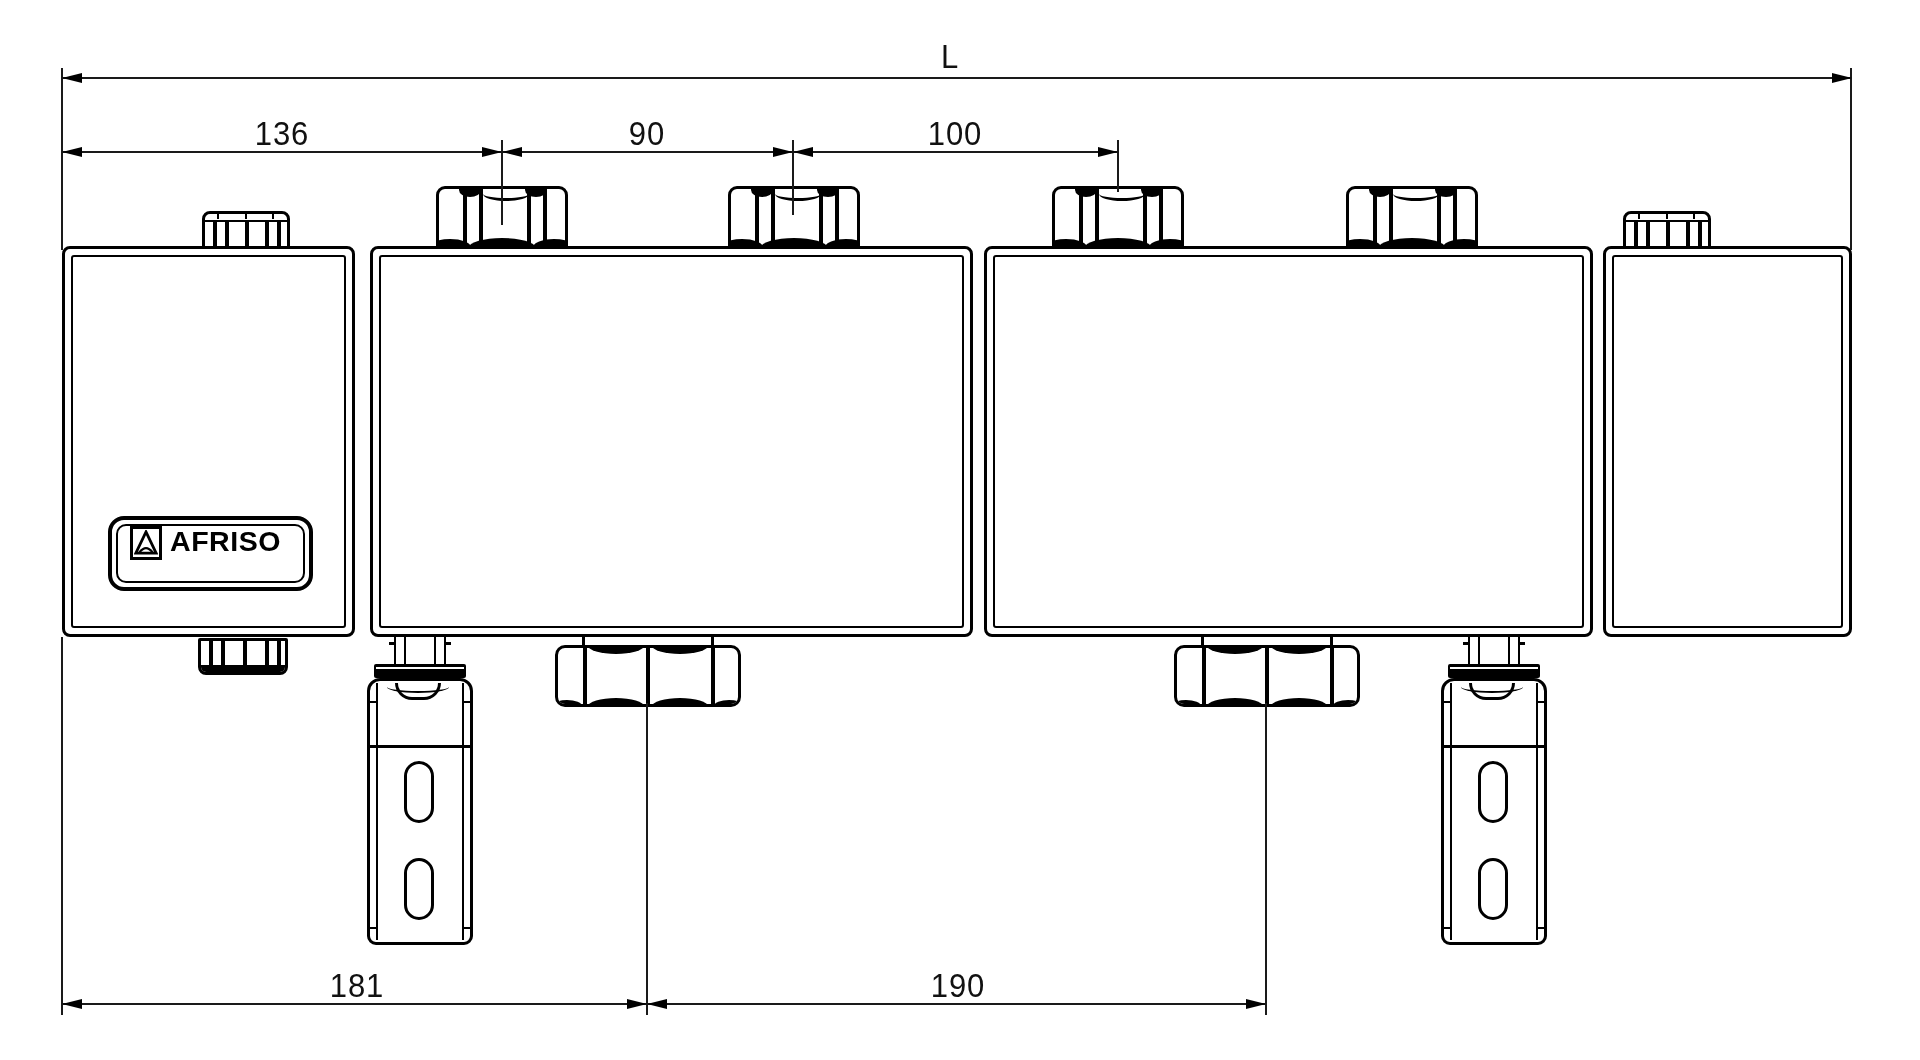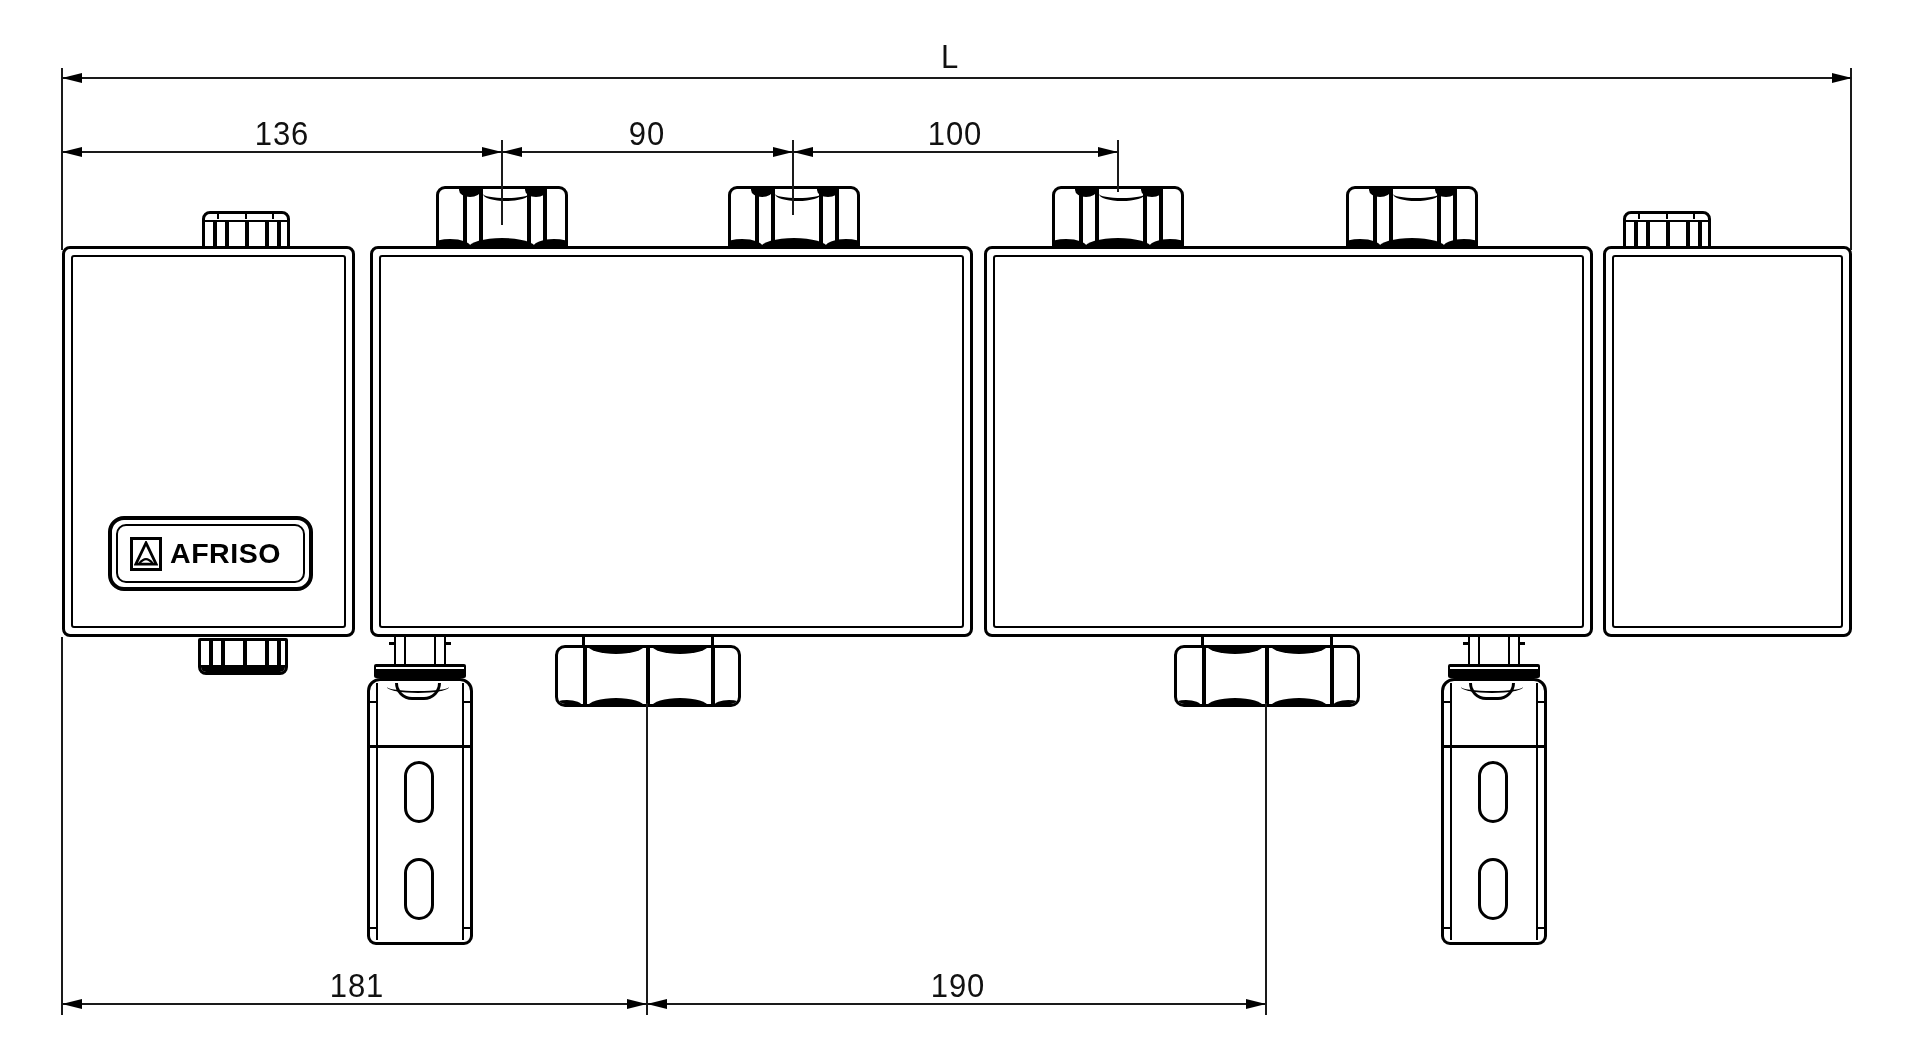--- a/index.html
+++ b/index.html
@@ -54,21 +54,21 @@
   .dim-label{position:absolute;font-size:33px;letter-spacing:1px;color:#111;
         transform:translateX(-50%) scaleX(0.94);white-space:nowrap;}
   .arrow-l{position:absolute;width:0;height:0;border-top:5px solid transparent;
         border-bottom:5px solid transparent;border-right:20px solid #000;}
   .arrow-r{position:absolute;width:0;height:0;border-top:5px solid transparent;
         border-bottom:5px solid transparent;border-left:20px solid #000;}
   
   .logo{position:absolute;left:108px;top:516px;width:205px;height:75px;border:4px solid #000;
         border-radius:16px;background:#fff;box-sizing:border-box;}
   .logo-inner{position:absolute;top:4px;left:4px;right:4px;bottom:4px;border:2px solid #000;
-        border-radius:10px;display:flex;align-items:center;padding-left:12px;box-sizing:border-box;}
+        border-radius:10px;display:flex;padding-left:12px;box-sizing:border-box;}
   .logo-mark{width:32px;height:34px;border:3px solid #000;box-sizing:border-box;display:flex;
         align-items:center;justify-content:center;margin-right:8px;background:#fff;}
   .logo-text{font-weight:700;font-size:28px;letter-spacing:0.5px;color:#000;
         transform:scaleX(1.02);transform-origin:left center;}
 </style>
 </head>
 <body>
 
 <div class="canvas">
 

